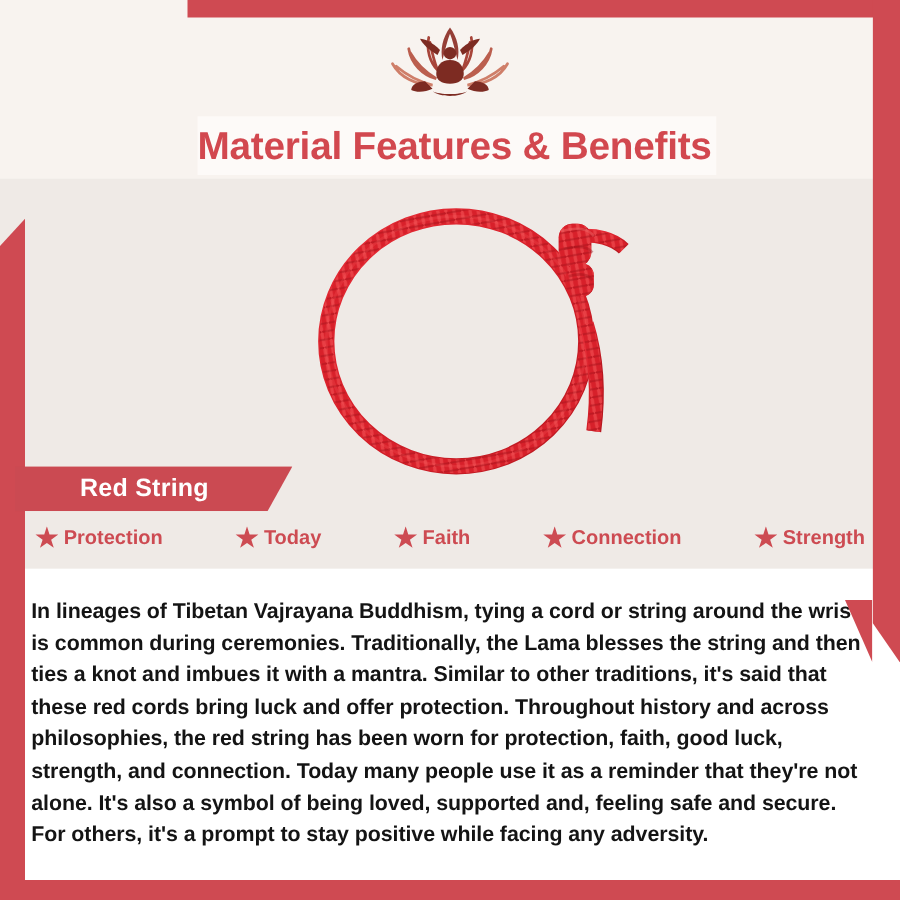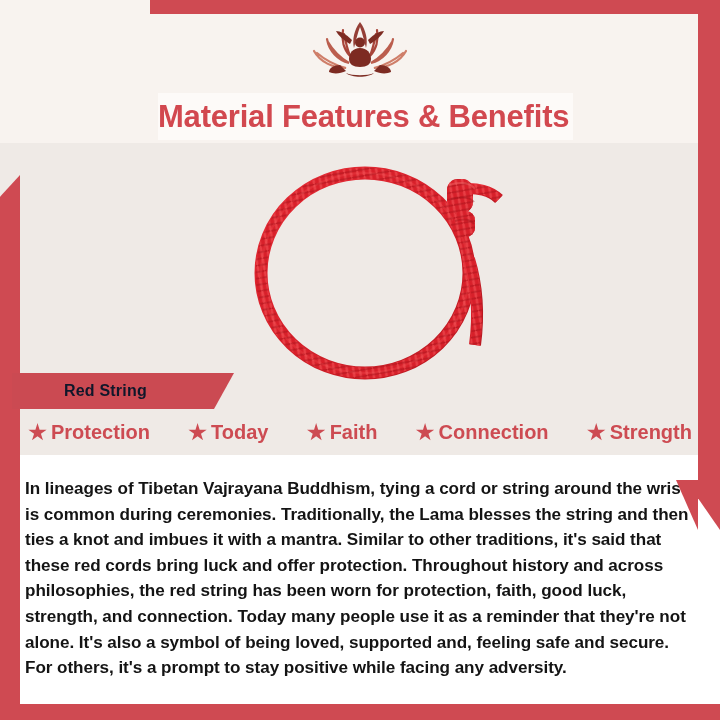--- a/index.html
+++ b/index.html
@@ -128,41 +128,41 @@
     position: absolute;
     left: 12px; top: 373px;
     width: 222px; height: 36px;
     background: #cb4a52;
     clip-path: polygon(0 0, 100% 0, 91% 100%, 0 100%);
     display: flex;
     align-items: center;
   }
   .ribbon-label {
     padding-left: 52px;
-    color: #0f172a;
-    font-size: 16px;
+    color: #ffffff;
+    font-size: 20px;
     font-weight: bold;
     letter-spacing: 0.2px;
   }
 
   
   .benefits {
     position: absolute;
     left: 28px; top: 421px;
     width: 664px;
     display: flex;
     align-items: center;
     justify-content: space-between;
   }
   .benefit {
     display: flex;
     align-items: center;
     gap: 4px;
     color: #cd4b52;
-    font-size: 20px;
+    font-size: 16px;
     font-weight: bold;
     white-space: nowrap;
   }
   .star {
     display: inline-block;
     width: 19px; height: 19px;
     background: #cd4b52;
     clip-path: polygon(50% 0%, 61% 35%, 98% 35%, 68% 57%,
                        79% 91%, 50% 70%, 21% 91%, 32% 57%,
                        2% 35%, 39% 35%);

